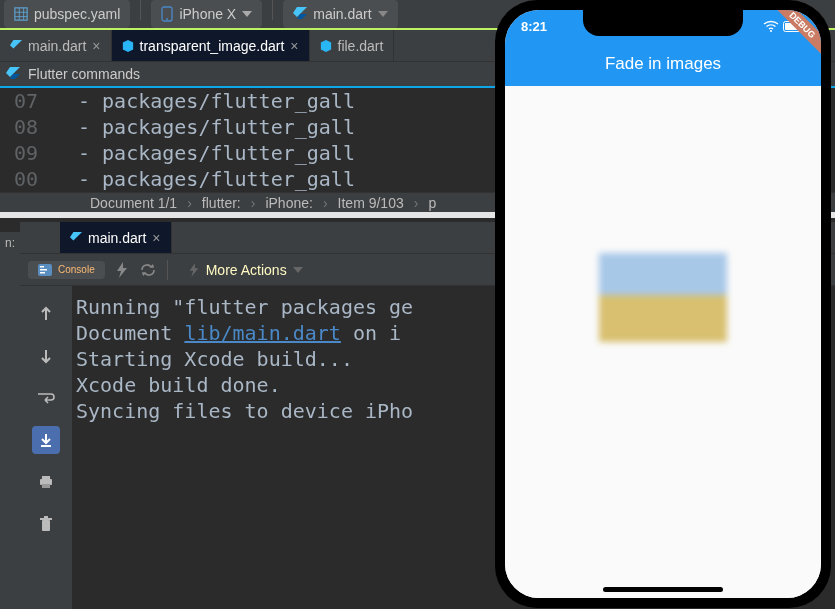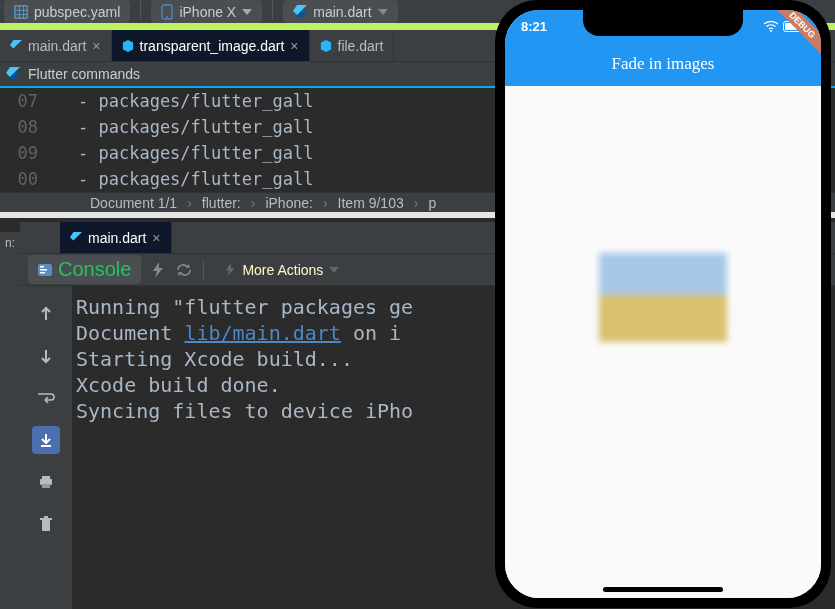--- a/index.html
+++ b/index.html
@@ -14,21 +14,21 @@
     position: relative;
   }
 
   
   .toolbar {
     height: 30px;
     background: #3c3f41;
     display: flex;
     gap: 6px;
     padding: 0 4px;
-    border-bottom: 7px solid #bef264;
+    border-bottom: 2px solid #bef264;
   }
   .toolbar-pill {
     display: flex;
     align-items: center;
     gap: 6px;
     padding: 3px 10px;
     border-radius: 4px;
     background: #4b4e50;
     color: #ccc;
     font-size: 14px;
@@ -67,21 +67,21 @@
     border-bottom: 2px solid #0ea5e9;
     color: #ccc;
     font-size: 14px;
   }
 
   
   .editor {
     display: flex;
     background: #2b2b2b;
     font-family: 'Menlo', 'Consolas', monospace;
-    font-size: 17px;
+    font-size: 20px;
     line-height: 26px;
   }
   .gutter {
     width: 48px;
     text-align: right;
     padding-right: 10px;
     color: #606366;
     user-select: none;
   }
   .fold-col { width: 30px; }
@@ -146,22 +146,22 @@
     border-bottom: 1px solid #323232;
     color: #aaa;
   }
   .console-pill {
     display: flex;
     align-items: center;
     gap: 6px;
     padding: 3px 10px;
     border-radius: 4px;
     background: #4b4e50;
-    color: #22c55e;
-    font-size: 20px;
+    color: #fdba74;
+    font-size: 10px;
   }
   .more-actions {
     display: flex;
     align-items: center;
     gap: 6px;
     padding: 3px 10px;
     color: #fef9c3;
     font-size: 14px;
   }
   .console-body {
@@ -238,21 +238,20 @@
   .statusbar .right { margin-left: auto; display:flex; gap:4px; align-items:center; }
   .appbar {
     height: 44px;
     background: #2196f3;
     color: #fff;
     display: flex;
     align-items: center;
     justify-content: center;
     font-size: 17px;
     font-weight: 500;
-    font-family: Liberation Serif, serif;
   }
   .app-body {
     flex: 1;
     background: #fafafa;
     display: flex;
     align-items: center;
     justify-content: center;
     position: relative;
   }
   .placeholder-img {

